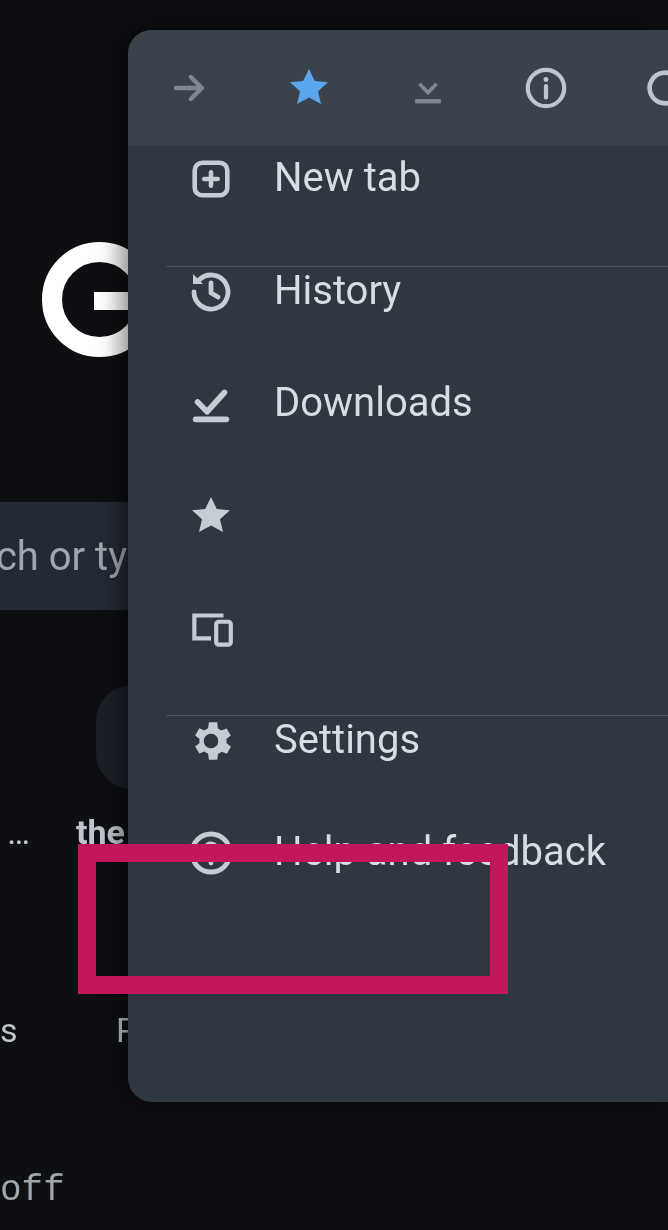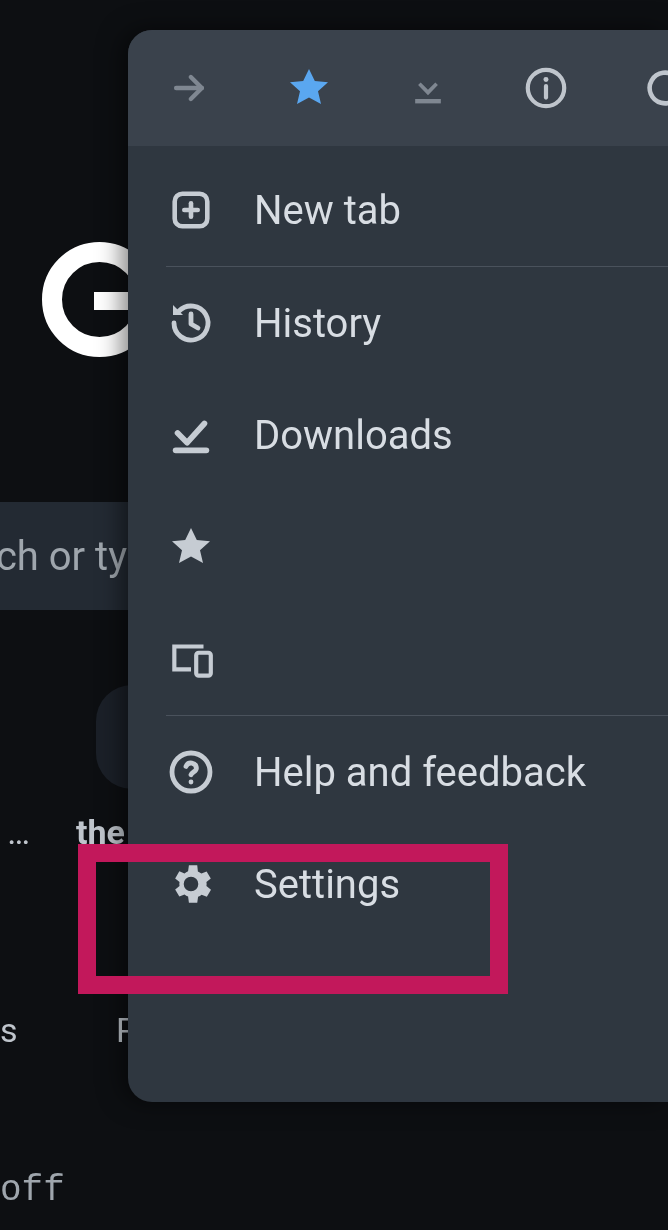--- a/index.html
+++ b/index.html
@@ -108,23 +108,22 @@
   }
   .toolbar svg { display:block; }
 
   .menu-body {
     flex: 1;
     padding-top: 8px;
   }
 
   .item {
     display: flex;
-    align-items: center;
     height: 112px;
-    padding-left: 38px;
+    padding-left: 58px;
     gap: 38px;
     cursor: pointer;
   }
   .item .micon {
     width: 50px;
     height: 50px;
     display:flex;
     align-items:center;
     justify-content:center;
   }
@@ -252,34 +251,34 @@
             <path d="M3 5h15v2H5v9h7v2H3V5z"></path>
             <rect x="14.5" y="9" width="7" height="11" rx="1.2" fill="none" stroke="#c6ccd3" stroke-width="2"></rect>
           </svg>
       </div>
     </div>
 
     <div class="sep"></div>
 
     <div class="item">
       <div class="micon">
+        <svg width="50" height="50" viewBox="0 0 24 24" fill="#c6ccd3">
+            <path d="M19.4 13a7.8 7.8 0 0 0 .1-1 7.8 7.8 0 0 0-.1-1l2.1-1.6-2-3.4-2.5 1a7.6 7.6 0 0 0-1.7-1L15 3h-4l-.4 2.9a7.6 7.6 0 0 0-1.7 1l-2.5-1-2 3.4L6.5 11a7.8 7.8 0 0 0-.1 1 7.8 7.8 0 0 0 .1 1l-2.1 1.6 2 3.4 2.5-1a7.6 7.6 0 0 0 1.7 1L11 21h4l.4-2.9a7.6 7.6 0 0 0 1.7-1l2.5 1 2-3.4zM12 15.5A3.5 3.5 0 1 1 15.5 12 3.5 3.5 0 0 1 12 15.5z"></path>
+          </svg>
+      </div>
+      <span class="label">Settings</span>
+    </div>
+
+    <div class="item">
+      <div class="micon">
         <svg width="48" height="48" viewBox="0 0 24 24" fill="none" stroke="#c6ccd3" stroke-width="2.4" stroke-linecap="round" stroke-linejoin="round">
             <circle cx="12" cy="12" r="9.5"></circle>
             <path d="M9.5 9.2a2.7 2.7 0 0 1 5.2.9c0 1.6-2.3 2-2.7 3.3"></path>
             <circle cx="12" cy="17" r="1.2" fill="#c6ccd3" stroke="none"></circle>
           </svg>
       </div>
       <span class="label">Help and feedback</span>
     </div>
 
-    <div class="item">
-      <div class="micon">
-        <svg width="50" height="50" viewBox="0 0 24 24" fill="#c6ccd3">
-            <path d="M19.4 13a7.8 7.8 0 0 0 .1-1 7.8 7.8 0 0 0-.1-1l2.1-1.6-2-3.4-2.5 1a7.6 7.6 0 0 0-1.7-1L15 3h-4l-.4 2.9a7.6 7.6 0 0 0-1.7 1l-2.5-1-2 3.4L6.5 11a7.8 7.8 0 0 0-.1 1 7.8 7.8 0 0 0 .1 1l-2.1 1.6 2 3.4 2.5-1a7.6 7.6 0 0 0 1.7 1L11 21h4l.4-2.9a7.6 7.6 0 0 0 1.7-1l2.5 1 2-3.4zM12 15.5A3.5 3.5 0 1 1 15.5 12 3.5 3.5 0 0 1 12 15.5z"></path>
-          </svg>
-      </div>
-      <span class="label">Settings</span>
-    </div>
-
   </div>
 </div>
 
 <div class="highlight-box"></div>
 
 </body></html>

